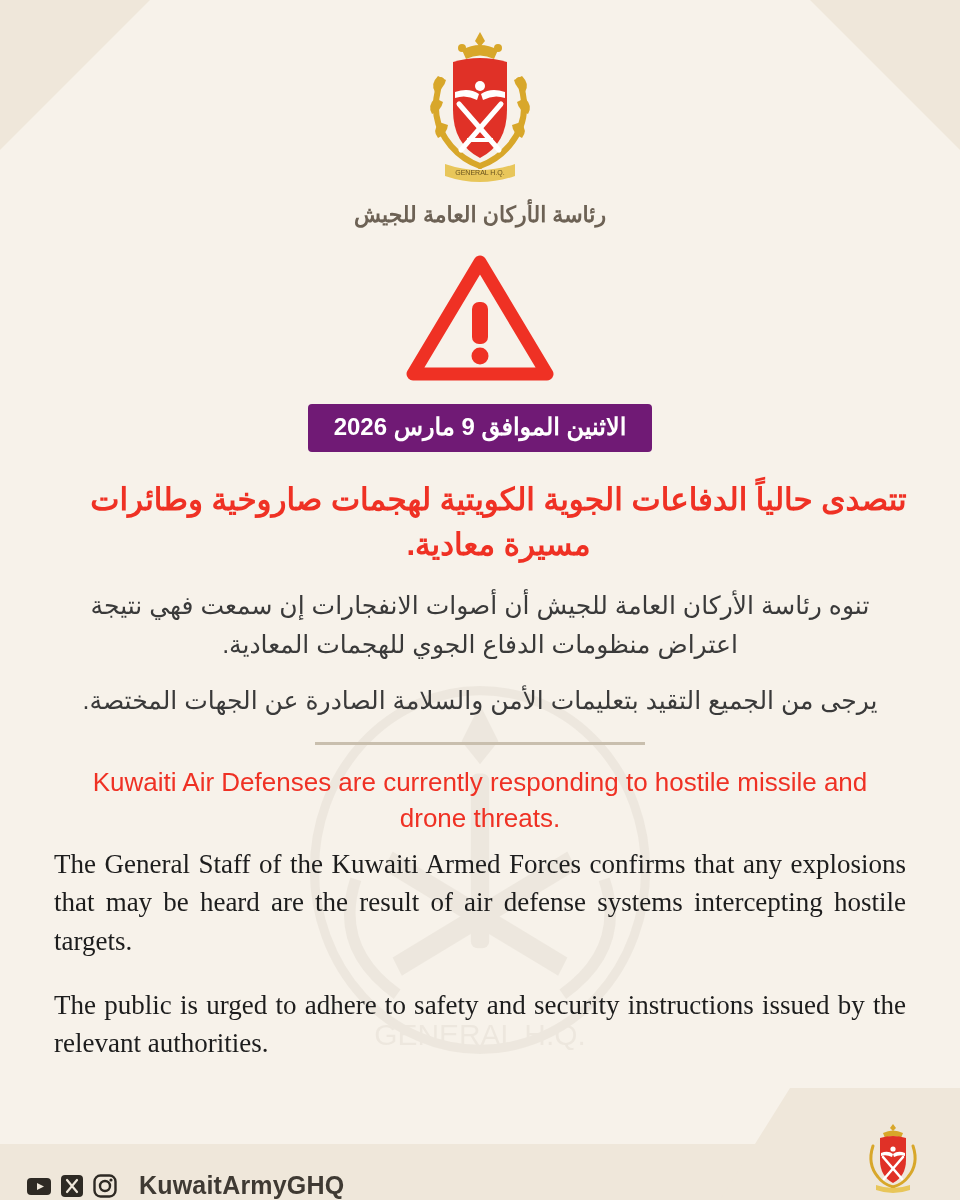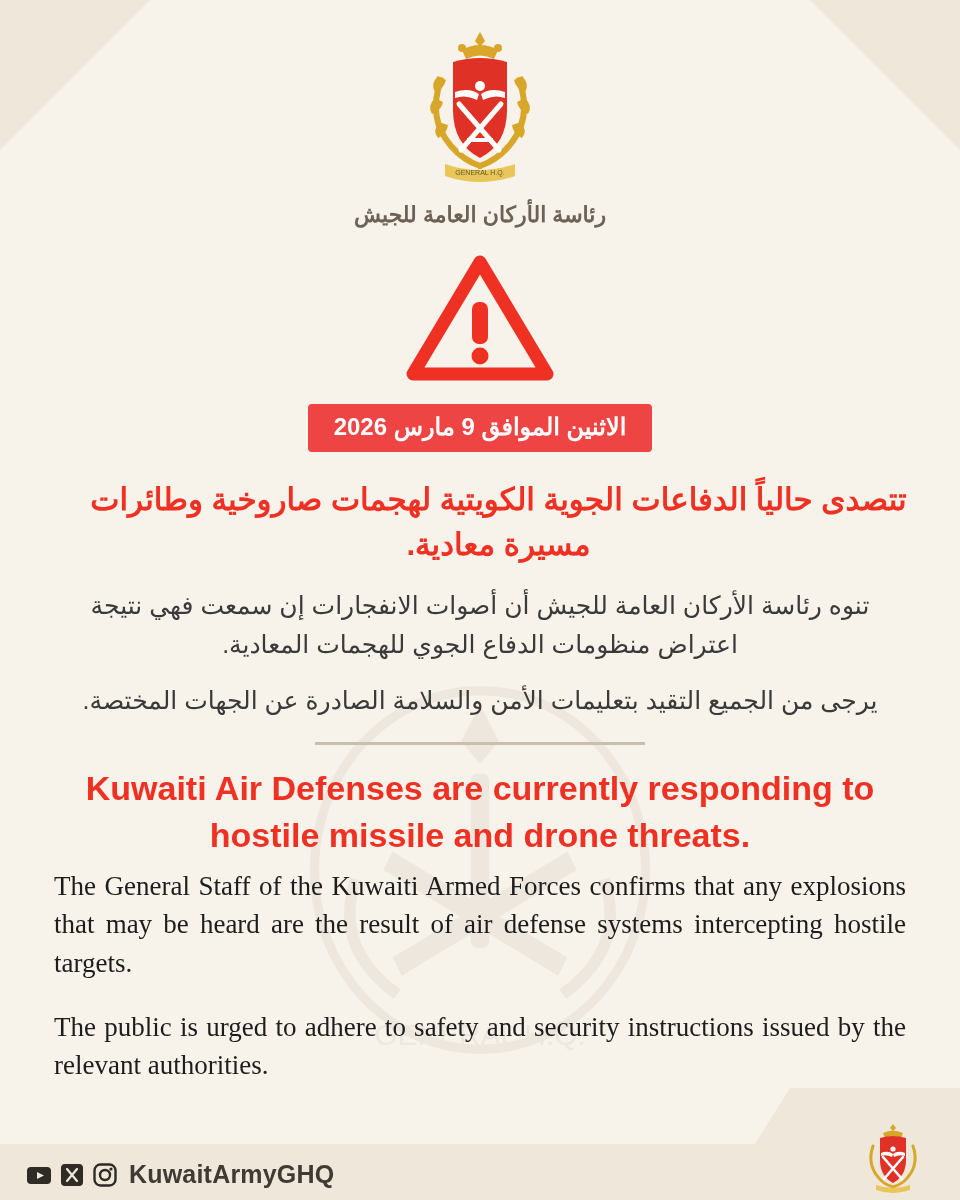--- a/index.html
+++ b/index.html
@@ -75,21 +75,21 @@
   
   .warn-wrap {
     margin-top: 26px;
     width: 150px;
     height: 128px;
   }
 
   
   .date-pill {
     margin-top: 22px;
-    background: #ef4444;
+    background: #701a75;
     color: #ffffff;
     font-size: 24px;
     font-weight: bold;
     padding: 9px 26px 11px 26px;
     border-radius: 4px;
     direction: rtl;
     letter-spacing: 0.3px;
   }
 
   
@@ -122,22 +122,22 @@
     margin-top: 22px;
     width: 330px;
     height: 3px;
     background: #c9bfae;
   }
 
   
   .en-headline {
     margin-top: 20px;
     color: #ef3124;
-    font-size: 34px;
-    font-weight: bold;
+    font-size: 26px;
+    font-weight: normal;
     line-height: 1.38;
     text-align: center;
     width: 800px;
   }
 
   .en-body {
     margin-top: 8px;
     color: #1d1d1d;
     font-family: "Liberation Serif", serif;
     font-size: 27px;
@@ -167,24 +167,24 @@
   }
   .footer-diag {
     position: absolute;
     right: 0; bottom: 0;
     width: 330px; height: 112px;
     background: #efe7da;
     clip-path: polygon(90px 112px, 160px 0, 330px 0, 330px 112px);
   }
   .footer-content {
     position: absolute;
-    left: 26px; bottom: 11px;
+    left: 26px; bottom: 0;
     display: flex;
     align-items: center;
-    gap: 11px;
+    gap: 21px;
     z-index: 4;
     justify-content: center;
   }
   .social-icons {
     display: flex;
     align-items: center;
     gap: 7px;
   }
   .sicon {
     width: 26px;

